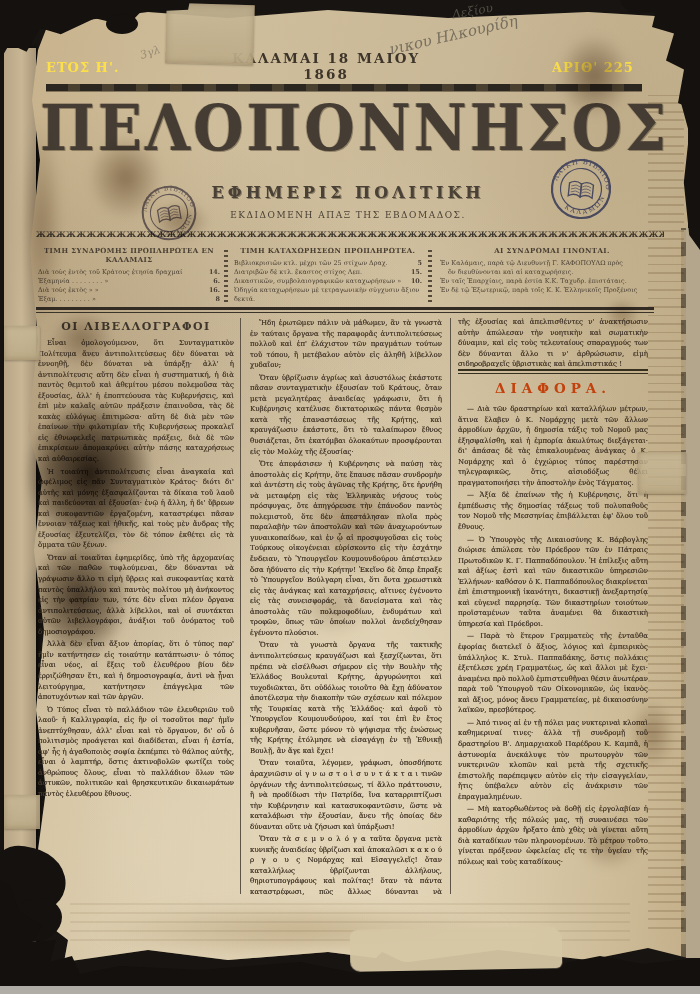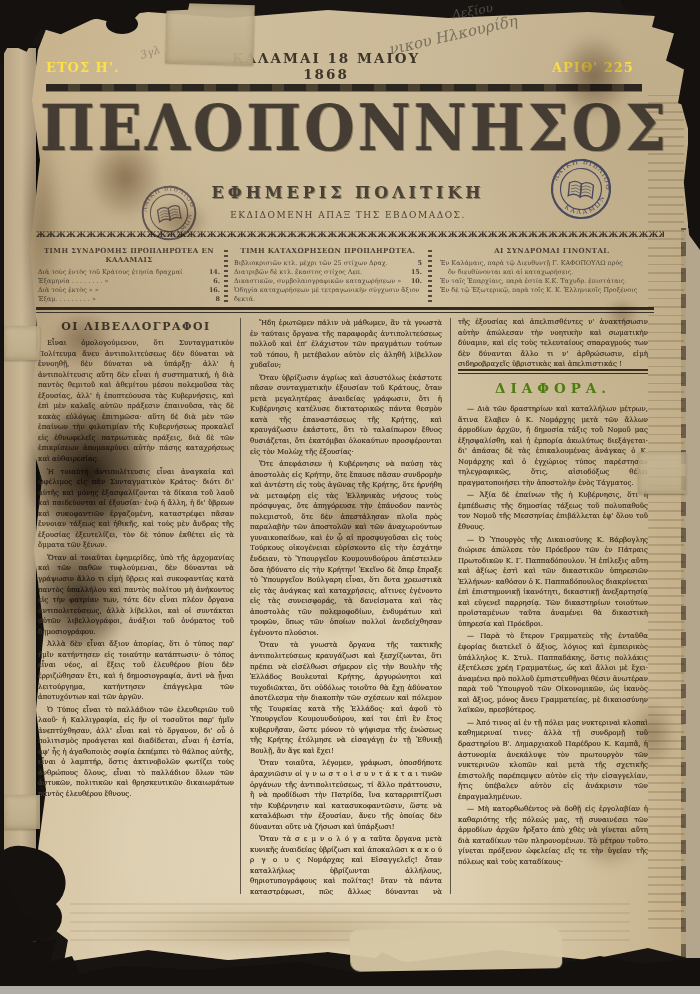--- a/index.html
+++ b/index.html
@@ -53,21 +53,21 @@
   #rule2{left:36px;top:307px;width:618px;height:6px;border-top:3px solid #312b23;
       border-bottom:1px solid #3b342b;}
 
   
   .vrule{width:1px;background:#5d5445;top:318px;height:576px;}
   .colhead{font-weight:bold;font-size:11px;letter-spacing:1.5px;text-align:center;color:#3f372c;}
   .body-col{font-size:7px;line-height:10.55px;text-align:justify;color:#46392b;
       overflow:hidden;text-shadow:0 0 .45px rgba(70,57,43,.85);}
   .body-col p{margin:0 0 2px;text-indent:9px;}
   #diafora-rule{border-top:2.5px solid #37301f;border-bottom:1px solid #37301f;height:5px;}
-  #diafora-title{font-weight:bold;font-size:13.5px;letter-spacing:5px;text-align:center;color:#4d7c0f;}
+  #diafora-title{font-weight:bold;font-size:13.5px;letter-spacing:5px;text-align:center;color:#c2410c;}
 
   
   .ghost{mix-blend-mode:multiply;}
   #ghost-right{left:648px;top:95px;width:36px;height:840px;opacity:.55;
      background:repeating-linear-gradient(0deg,transparent 0 6.5px,rgba(140,118,88,.45) 6.5px 8.5px);}
   #ghost-bottom{left:70px;top:898px;width:560px;height:50px;opacity:.3;
      background:repeating-linear-gradient(0deg,transparent 0 7px,rgba(140,118,88,.4) 7px 9px);}
 
   
   .stain{position:absolute;mix-blend-mode:multiply;pointer-events:none;}

